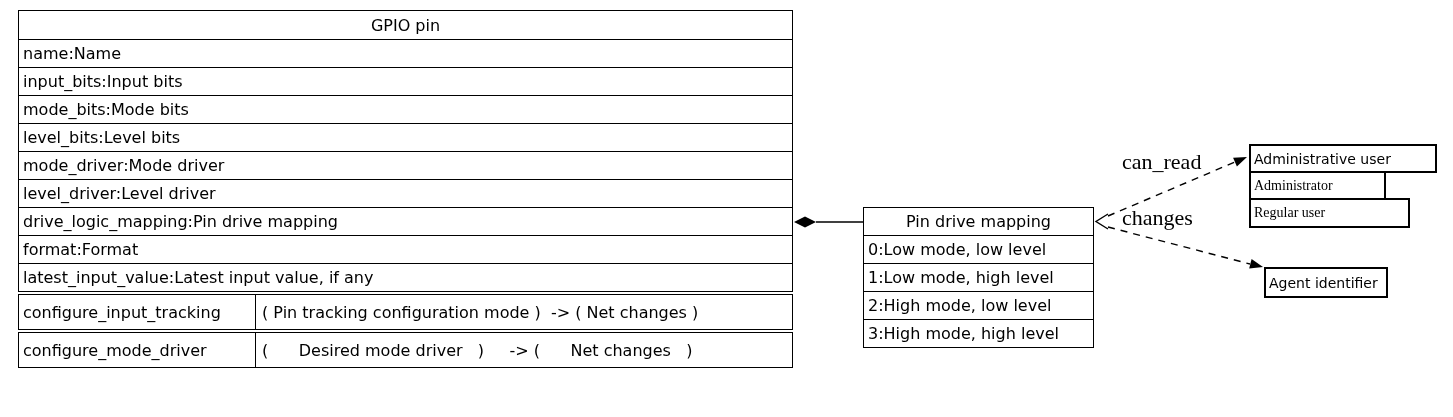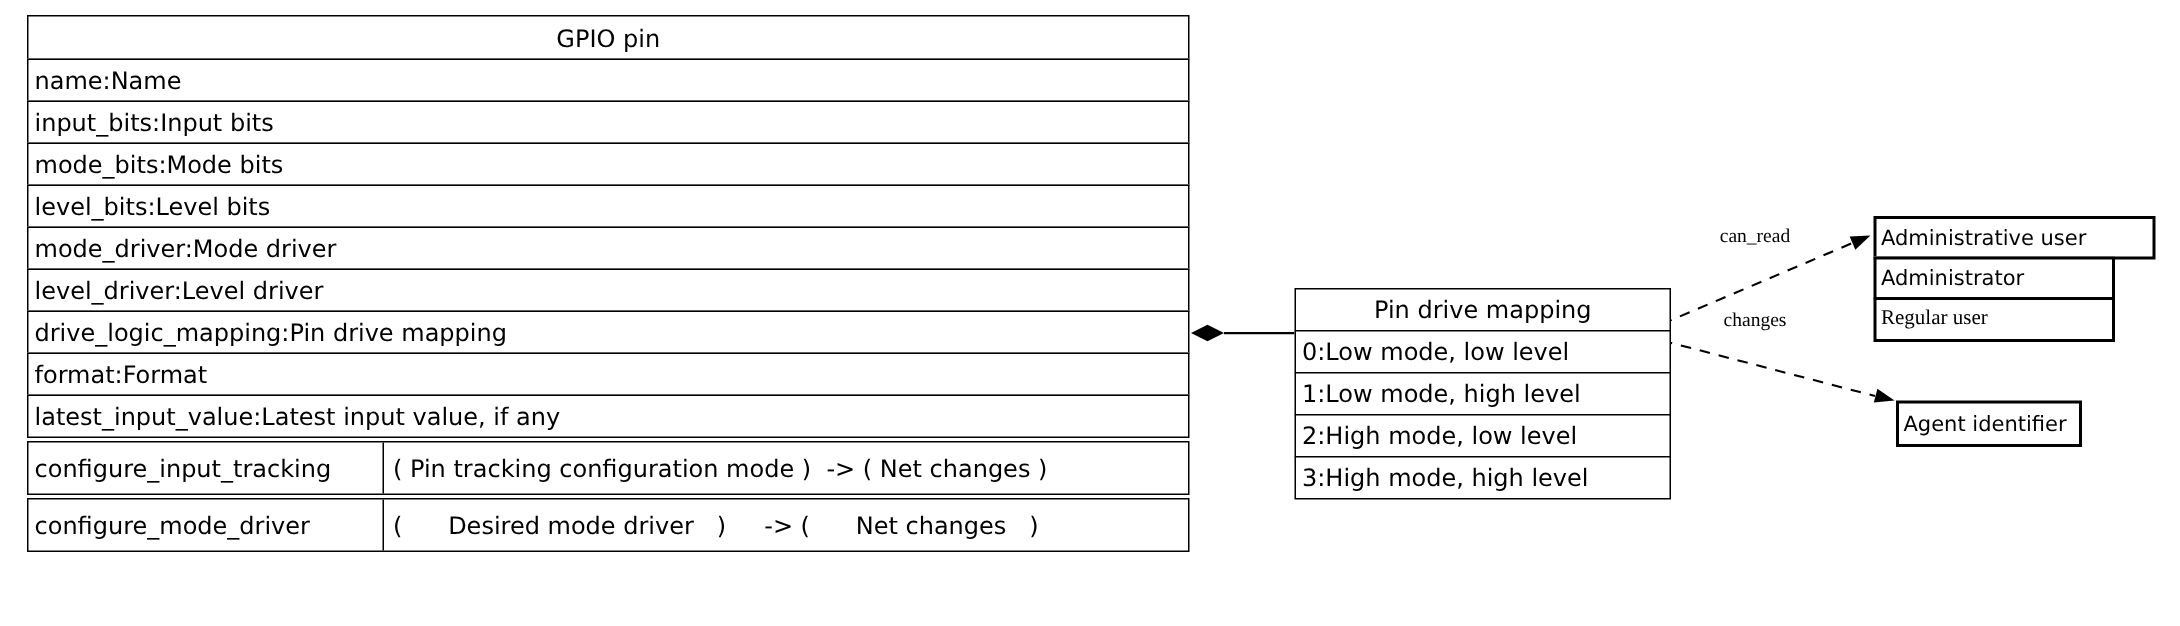--- a/index.html
+++ b/index.html
@@ -49,23 +49,22 @@
     background: #fff;
     font-size: 14px;
     color: #000;
     display: flex; align-items: center;
     padding: 1px 3px;
     white-space: pre;
   }
   .edge-label {
     position: absolute;
     font-family: "Liberation Serif", serif;
-    font-size: 13px;
+    font-size: 22px;
     color: #000;
-    text-align: center;
   }
 </style>
 </head>
 <body>
 
 <div class="canvas">
 
   <svg class="connectors" width="1453" height="417" viewBox="0 0 1453 417">
 
     <polygon points="794,222 805,216.5 816,222 805,227.5" fill="#000"></polygon>
@@ -96,30 +95,30 @@
     <div class="row method-row">
       <div class="m-name">configure_input_tracking</div>
       <div class="m-sig">( Pin tracking configuration mode )  -&gt; ( Net changes )</div>
     </div>
     <div class="row method-row">
       <div class="m-name">configure_mode_driver</div>
       <div class="m-sig">(      Desired mode driver   )     -&gt; (      Net changes   )</div>
     </div>
   </div>
 
-  <div class="node-table pdm" style="left:863px; top:192px; width:251px;">
+  <div class="node-table pdm" style="left:863px; top:207px; width:231px;">
     <div class="row title-row">Pin drive mapping</div>
     <div class="row">0:Low mode, low level</div>
     <div class="row">1:Low mode, high level</div>
     <div class="row">2:High mode, low level</div>
     <div class="row">3:High mode, high level</div>
   </div>
 
   <div class="small-box" style="left:1249px; top:144px; width:188px; height:29px;">Administrative user</div>
-  <div class="small-box" style="left:1249px; top:171px; width:161px; height:29px;">Administrator</div>
+  <div class="small-box" style="left:1249px; top:171px; width:137px; height:29px;font-family:Liberation Serif, serif;">Administrator</div>
   <div class="small-box" style="left:1249px; top:198px; width:161px; height:30px;font-family:Liberation Serif, serif;">Regular user</div>
 
   <div class="small-box" style="left:1264px; top:267px; width:124px; height:31px;">Agent identifier</div>
 
   <div class="edge-label" style="left:1122px; top:149px; width:96px;">can_read</div>
   <div class="edge-label" style="left:1122px; top:205px; width:96px;">changes</div>
 
 </div>
 
 </body></html>

